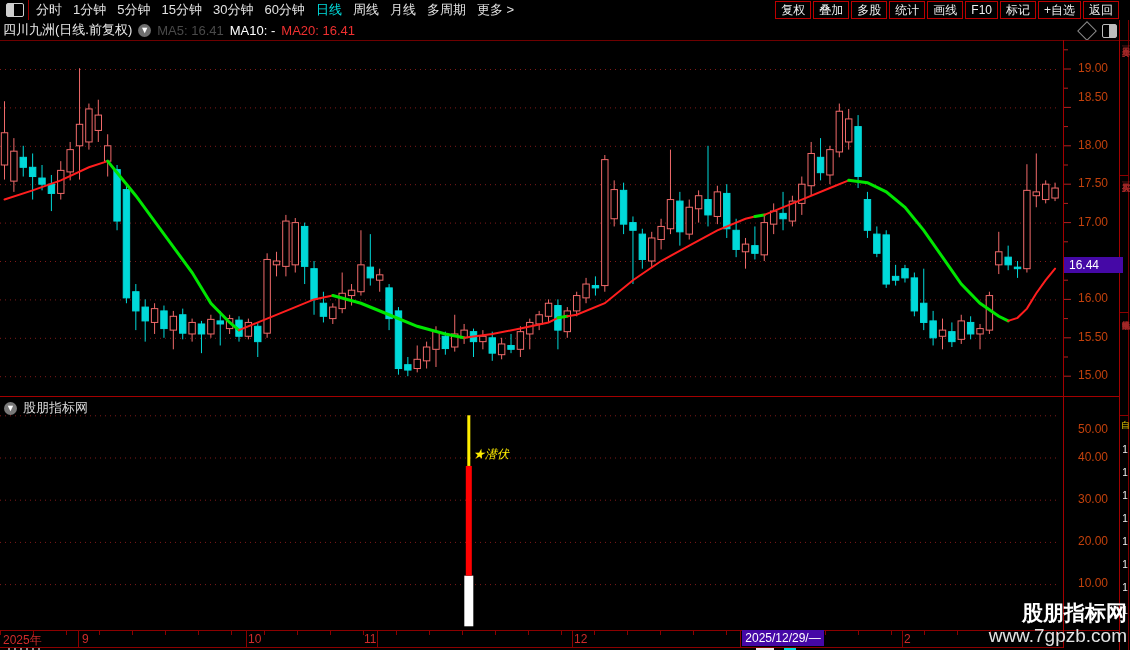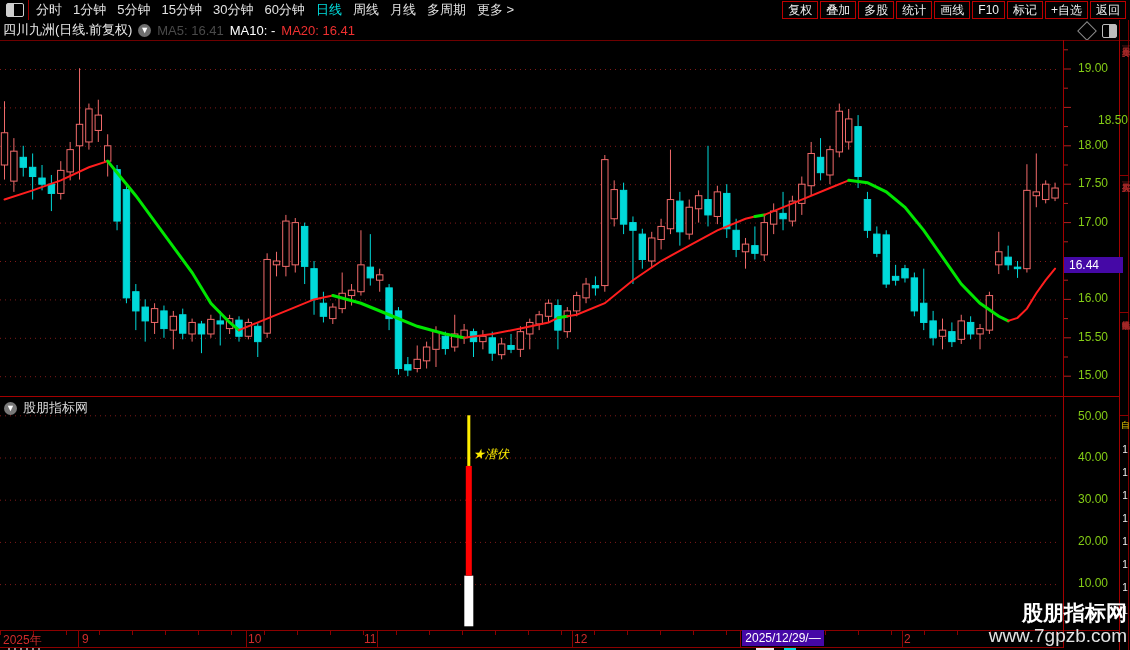--- a/index.html
+++ b/index.html
@@ -6,27 +6,27 @@
   #app{position:relative;width:1130px;height:650px;background:#000;overflow:hidden;
        font-family:"Liberation Sans",sans-serif;-webkit-font-smoothing:none;}
   .abs{position:absolute;}
   
   #menubar{left:0;top:0;width:1130px;height:20px;display:flex;align-items:center;}
   #winicon{left:6px;top:3px;width:16px;height:12px;border:1.5px solid #cfcfcf;border-radius:2px;background:linear-gradient(90deg,#cfcfcf 0 7px,#000 7px);}
   #menusep{left:28px;top:0;width:1px;height:20px;background:#9c0000;}
   #menuitems{left:36px;top:0;height:20px;display:flex;align-items:center;gap:11px;position:absolute;}
   .mi{color:#e2e2e2;font-size:13px;white-space:nowrap;cursor:default;}
   .mi.active{color:#00dede;}
-  #rightbtns{right:4px;top:1px;height:18px;display:flex;gap:2px;position:absolute;}
+  #rightbtns{right:11px;top:1px;height:18px;display:flex;gap:2px;position:absolute;}
   .btn{border:1px solid #bb0000;color:#f0f0f0;font-size:12px;height:16px;line-height:16px;padding:0 5px;white-space:nowrap;}
   
   .ttxt{font-size:13px;white-space:nowrap;}
   .circ{width:13px;height:13px;border-radius:50%;background:#6e6e6e;color:#fff;font-size:9px;line-height:13px;text-align:center;}
   
-  .pl{color:#84cc16;font-size:12px;left:1078px;white-space:nowrap;}
+  .pl{color:#c2410c;font-size:12px;left:1078px;white-space:nowrap;}
   .tl{color:#cf2b2b;font-size:12px;top:632px;white-space:nowrap;}
   .vsep{top:630px;width:1px;height:17px;background:#8b0000;}
   
   .hline,.vline{background:#a30000;}
   
   .stripseg{writing-mode:vertical-rl;text-orientation:upright;font-size:8px;line-height:9px;letter-spacing:0;color:#a22828;left:1121px;}
   
   #wm{right:3px;bottom:3px;text-align:right;z-index:50;line-height:1.15;}
   #wm .l1{color:#ffffff;font-size:21px;font-weight:bold;}
   #wm .l2{color:#e2e2e2;font-size:19px;}
@@ -346,21 +346,21 @@
       <line x1="1" y1="144.2" x2="8" y2="144.2" stroke="#b22222" stroke-width="1"></line>
       <line x1="1" y1="125" x2="5" y2="125" stroke="#b22222" stroke-width="1"></line>
       <line x1="1" y1="105.8" x2="8" y2="105.8" stroke="#b22222" stroke-width="1"></line>
       <line x1="1" y1="86.6" x2="5" y2="86.6" stroke="#b22222" stroke-width="1"></line>
       <line x1="1" y1="67.4" x2="8" y2="67.4" stroke="#b22222" stroke-width="1"></line>
       <line x1="1" y1="48.2" x2="5" y2="48.2" stroke="#b22222" stroke-width="1"></line>
       <line x1="1" y1="29" x2="8" y2="29" stroke="#b22222" stroke-width="1"></line>
       <line x1="1" y1="9.8" x2="5" y2="9.8" stroke="#b22222" stroke-width="1"></line>
     </svg>
   <div class="abs pl" style="top:61px;">19.00</div>
-  <div class="abs pl" style="top:113px;margin-left:20px;">18.50</div>
+  <div class="abs pl" style="top:90px;">18.50</div>
   <div class="abs pl" style="top:138px;">18.00</div>
   <div class="abs pl" style="top:176px;">17.50</div>
   <div class="abs pl" style="top:215px;">17.00</div>
   <div class="abs pl" style="top:291px;">16.00</div>
   <div class="abs pl" style="top:330px;">15.50</div>
   <div class="abs pl" style="top:368px;">15.00</div>
   <div class="abs" style="left:1064px;top:257px;width:54px;height:16px;background:#4508a6;color:#fff;font-size:12px;line-height:16px;padding-left:5px;">16.44</div>
 
   <svg id="indchart" class="abs" style="left:0;top:396px;" width="1063" height="234">
       <line x1="0" y1="188.60000000000002" x2="1058" y2="188.60000000000002" stroke="#801a1a" stroke-width="1" stroke-dasharray="1 4"></line>
@@ -369,21 +369,21 @@
       <line x1="0" y1="62.00000000000003" x2="1058" y2="62.00000000000003" stroke="#801a1a" stroke-width="1" stroke-dasharray="1 4"></line>
       <line x1="0" y1="19.80000000000001" x2="1058" y2="19.80000000000001" stroke="#801a1a" stroke-width="1" stroke-dasharray="1 4"></line>
       <rect x="464.31000000000006" y="179.66000000000003" width="9" height="50.639999999999986" fill="#ffffff"></rect>
       <rect x="465.81000000000006" y="69.94000000000003" width="6" height="109.72" fill="#ff0000"></rect>
       <rect x="467.31000000000006" y="19.30000000000001" width="3" height="50.640000000000015" fill="#ffee00"></rect>
     </svg>
   <div class="abs" style="left:4px;top:399px;display:flex;align-items:center;gap:6px;">
     <span class="circ" style="background:#787878;">▼</span>
     <span style="color:#d6d6d6;font-size:13px;">股朋指标网</span>
   </div>
-  <div class="abs pl" style="top:409px;">50.00</div>
+  <div class="abs pl" style="top:422px;">50.00</div>
   <div class="abs pl" style="top:450px;">40.00</div>
   <div class="abs pl" style="top:492px;">30.00</div>
   <div class="abs pl" style="top:534px;">20.00</div>
   <div class="abs pl" style="top:576px;">10.00</div>
   <div class="abs" style="left:473px;top:446px;color:#ffee00;font-size:12px;font-style:italic;">★潜伏</div>
 
   <div class="abs" style="left:0;top:631px;width:1063px;height:4px;background:repeating-linear-gradient(90deg,#8b0000 0 1px,transparent 1px 33px);"></div>
   <div class="abs vsep" style="left:78px;"></div>
   <div class="abs vsep" style="left:246px;"></div>
   <div class="abs vsep" style="left:377px;"></div>

